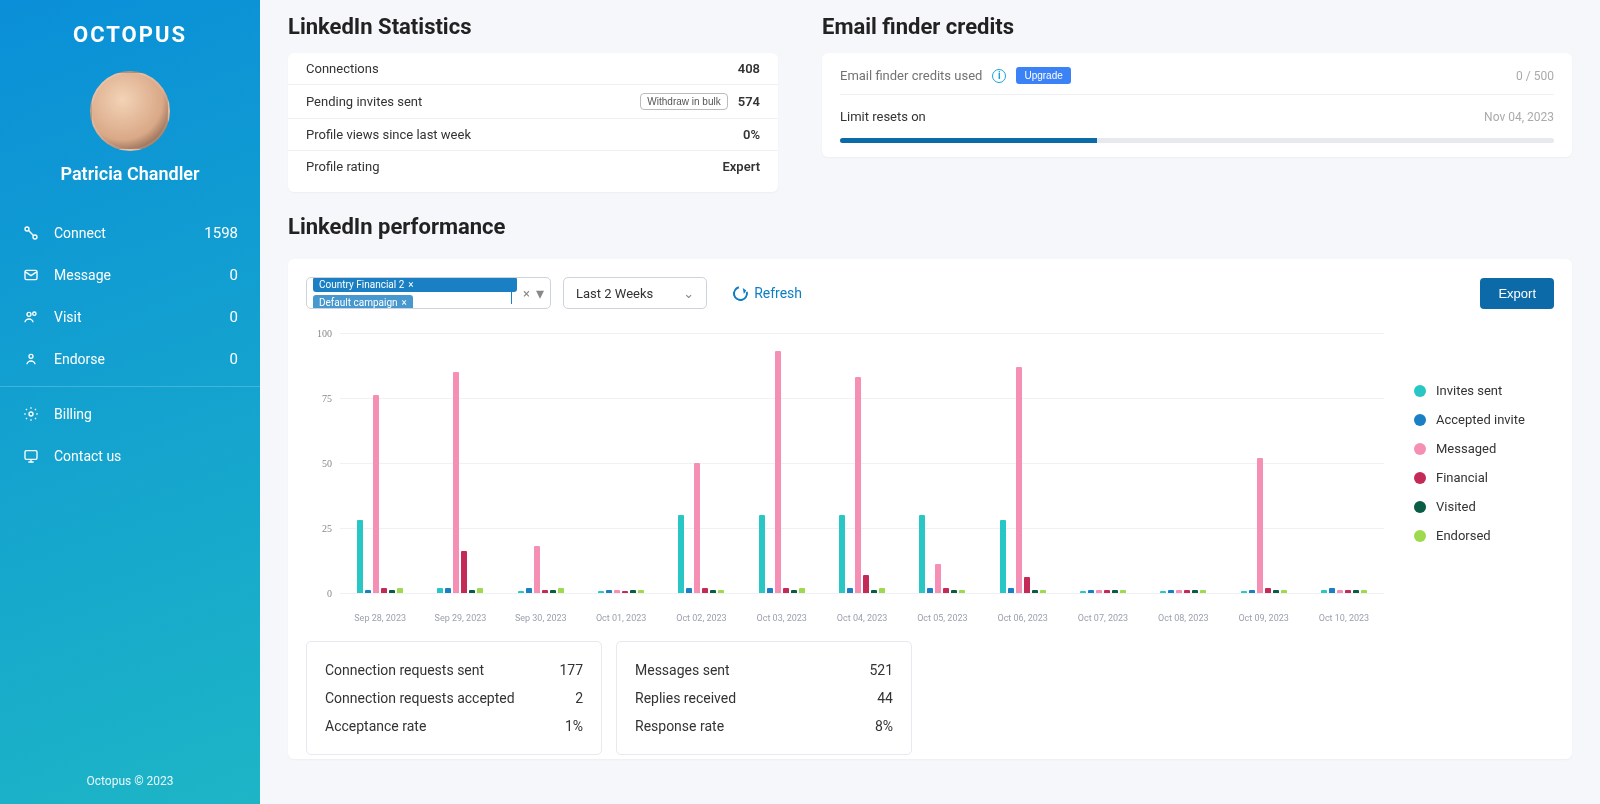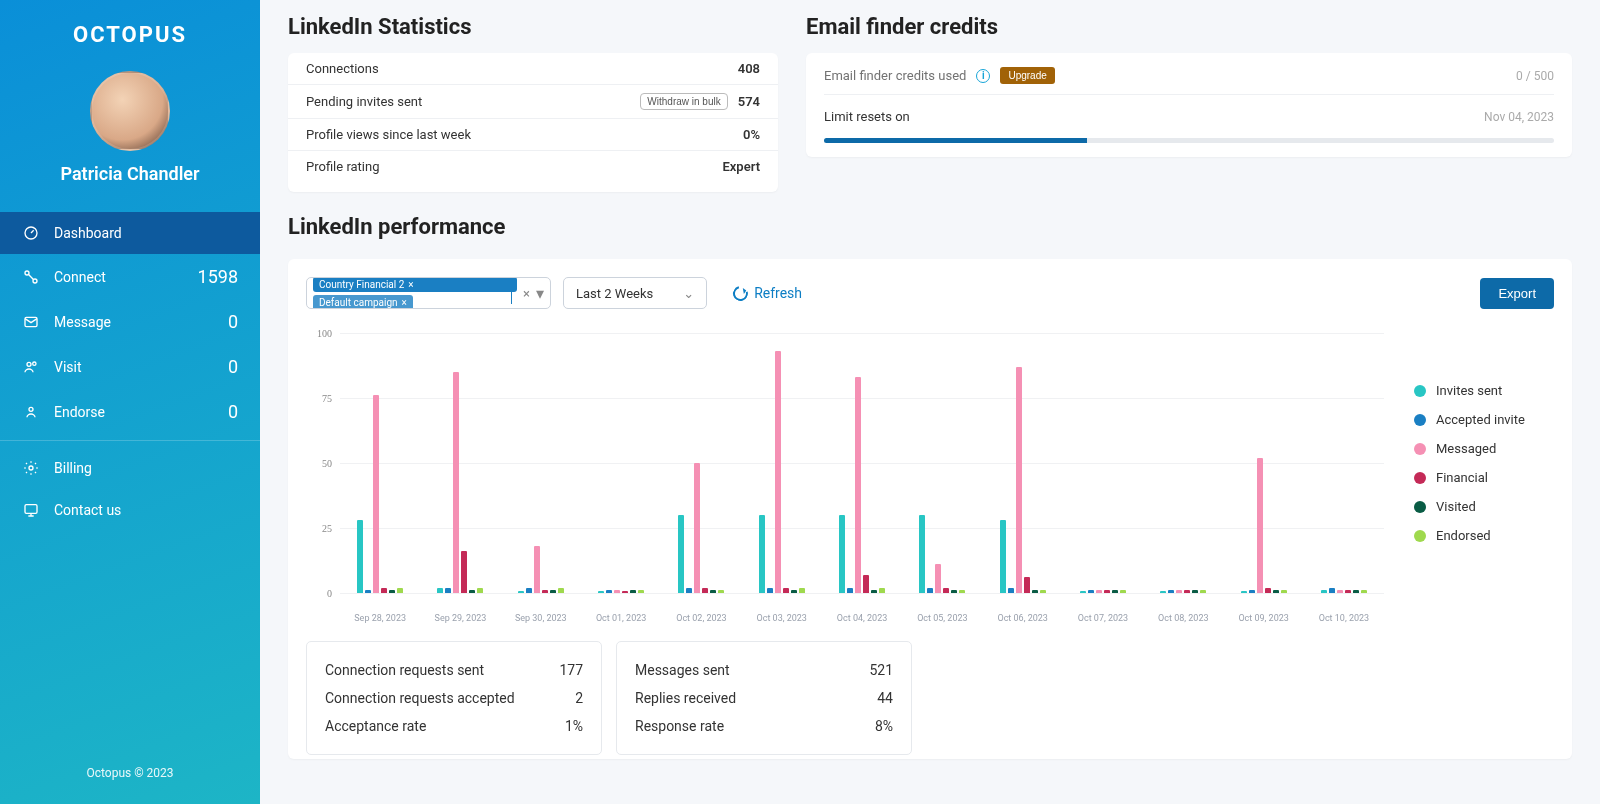--- a/index.html
+++ b/index.html
@@ -7,43 +7,43 @@
 
 .sidebar { width: 260px; height: 804px; background: linear-gradient(160deg, #0a8fd8 0%, #1db5c6 100%); color: #fff; position: fixed; left: 0; top: 0; display: flex; flex-direction: column; }
 .logo { font-size: 22px; font-weight: 700; letter-spacing: 2px; text-align: center; padding: 22px 0 14px; }
 .avatar { width: 80px; height: 80px; border-radius: 50%; margin: 10px auto 12px; background: radial-gradient(circle at 40% 35%, #f3d3b6 0%, #d9a887 60%, #4a2f23 100%); border: 2px solid rgba(255,255,255,0.15); }
 .username { text-align: center; font-size: 18px; font-weight: 600; margin-bottom: 28px; }
 .nav { flex: 1; }
 .nav-item { display: flex; align-items: center; padding: 12px 22px; font-size: 14px; cursor: pointer; }
 .nav-item.active { background: #0d5a9e; }
 .nav-item .icon { width: 18px; height: 18px; margin-right: 14px; display: inline-flex; align-items: center; justify-content: center; }
 .nav-item .label { flex: 1; }
-.nav-item .count { font-size: 18px; }
+.nav-item .count { font-size: 15px; }
 .nav-divider { border-top: 1px solid rgba(255,255,255,0.2); margin: 6px 0; }
-.footer { font-size: 12px; padding: 18px 0 24px; text-align: center; opacity: 0.9; }
+.footer { font-size: 12px; padding: 18px 0 16px; text-align: center; opacity: 0.9; }
 
 .main { margin-left: 260px; padding: 14px 28px 20px 28px; width: 1340px; }
 
-.top-row { display: flex; gap: 28px; margin-bottom: 22px; }
+.top-row { display: flex; gap: 44px; margin-bottom: 22px; }
 .card { background: #fff; border-radius: 6px; box-shadow: 0 1px 2px rgba(0,0,0,0.04); }
 .stats-card { flex: 0 0 490px; padding-bottom: 10px; }
 .credits-card { flex: 1; }
 .section-title { font-size: 22px; font-weight: 700; color: #222; margin: 0 0 14px 0; }
 
 .stat-row { display: flex; justify-content: space-between; align-items: center; padding: 8px 18px; border-top: 1px solid #eef0f3; font-size: 13px; color: #333; }
 .stat-row:first-of-type { border-top: none; }
 .stat-label {}
 .stat-value { font-weight: 600; display: flex; align-items: center; gap: 10px; }
 .withdraw-btn { border: 1px solid #bbb; border-radius: 4px; font-size: 10px; padding: 2px 6px; color: #555; background: #fff; font-weight: normal; cursor: pointer; }
 
 .credits-body { padding: 0 18px 14px; }
 .credits-row { display: flex; align-items: center; padding: 14px 0 10px; border-bottom: 1px solid #eef0f3; }
 .credits-label { font-size: 13px; color: #737373; }
 .info-icon { width: 14px; height: 14px; border: 1.5px solid #17a5d8; border-radius: 50%; color: #17a5d8; font-size: 10px; font-weight: 700; display: inline-flex; align-items: center; justify-content: center; margin: 0 10px; }
-.upgrade-btn { background: #a16207; color: #fff; font-size: 10px; border-radius: 3px; padding: 3px 8px; border: none; cursor: pointer; }
+.upgrade-btn { background: #3b82f6; color: #fff; font-size: 10px; border-radius: 3px; padding: 3px 8px; border: none; cursor: pointer; }
 .credits-count { margin-left: auto; color: #aaa; font-size: 12px; }
 .reset-row { display: flex; justify-content: space-between; align-items: center; padding: 14px 0 10px; font-size: 13px; color: #333; }
 .reset-date { color: #aaa; font-size: 12px; }
 .progress-bar { width: 100%; height: 5px; background: #e6e9ed; border-radius: 3px; margin-top: 4px; overflow: hidden; }
 .progress-fill { height: 100%; background: #0d6aa8; }
 
 .perf-title { font-size: 22px; font-weight: 700; color: #222; margin-bottom: 20px; }
 
 .perf-card { background: #fff; border-radius: 6px; padding: 18px 18px 4px; box-shadow: 0 1px 2px rgba(0,0,0,0.04); }
 .controls { display: flex; align-items: center; gap: 12px; margin-bottom: 24px; }
@@ -80,30 +80,20 @@
 .summary-line { display: flex; justify-content: space-between; font-size: 14px; color: #333; padding: 6px 0; gap: 20px; }
 </style>
 </head>
 <body>
 
 <div class="sidebar">
   <div class="logo">OCTOPUS</div>
   <div class="avatar"></div>
   <div class="username">Patricia Chandler</div>
   <div class="nav" id="nav-list">
-      <div class="nav-item active">
-        <span class="icon">
-          <svg viewBox="0 0 24 24" width="16" height="16" fill="none" stroke="currentColor" stroke-width="2">
-            <circle cx="12" cy="12" r="9"></circle>
-            <path d="M12 12l4-4"></path>
-          </svg>
-        </span>
-        <span class="label">Dashboard</span>
-        <span class="count"></span>
-      </div>
       <div class="nav-item">
         <span class="icon">
           <svg viewBox="0 0 24 24" width="16" height="16" fill="none" stroke="currentColor" stroke-width="2">
             <circle cx="6" cy="6" r="3"></circle>
             <circle cx="18" cy="18" r="3"></circle>
             <path d="M8 8l8 8"></path>
           </svg>
         </span>
         <span class="label">Connect</span>
         <span class="count">1598</span>

